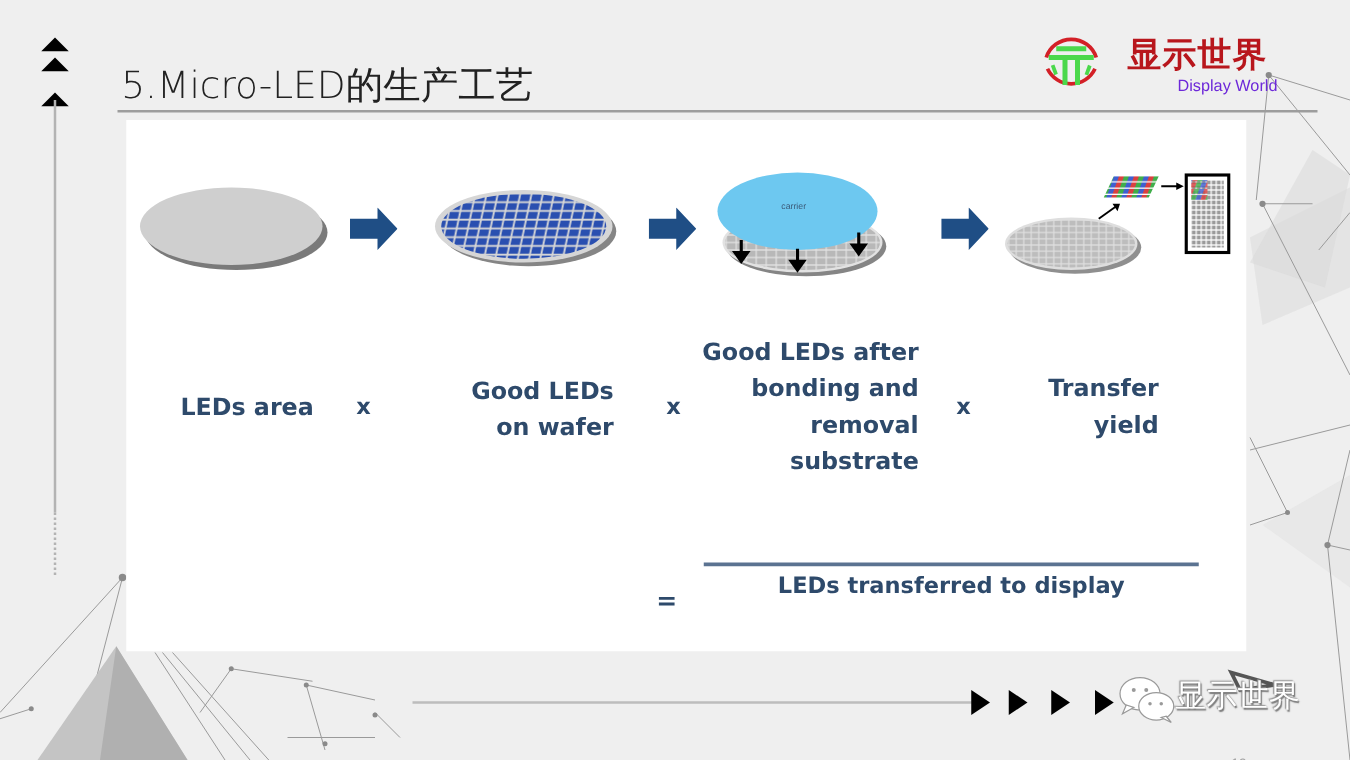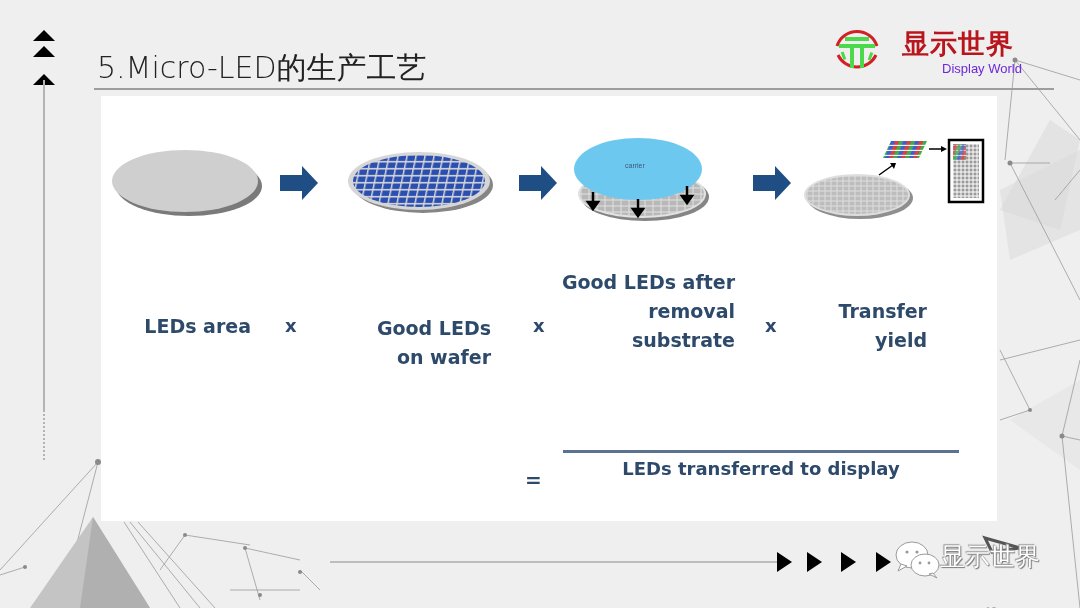--- a/index.html
+++ b/index.html
@@ -213,28 +213,29 @@
     <rect x="148" y="4" width="34" height="62" fill="#fff" stroke="#000" stroke-width="2.5"></rect>
     <rect x="152" y="8" width="26" height="54" fill="url(#dispGrid)"></rect>
     <rect x="152" y="8" width="13" height="16" fill="url(#rgbGrid)" opacity="0.8"></rect>
   </svg>
 
   <div class="label" style="left:26px;top:216px;width:124px;">
     <div>LEDs area</div>
   </div>
   <div class="times" style="left:184px;top:219px;">x</div>
 
-  <div class="label" style="left:230px;top:218px;width:160px;">
+  <div class="label" style="left:230px;top:203px;width:160px;">
     <div>Good LEDs</div>
     <div>on wafer</div>
   </div>
   <div class="times" style="left:432px;top:219px;">x</div>
 
   <div class="label" style="left:454px;top:172px;width:180px;">
     <div>Good LEDs after</div>
+    <div>bonding and</div>
     <div>removal</div>
     <div>substrate</div>
   </div>
   <div class="times" style="left:664px;top:219px;">x</div>
 
   <div class="label" style="left:706px;top:201px;width:120px;">
     <div>Transfer</div>
     <div>yield</div>
   </div>
 

